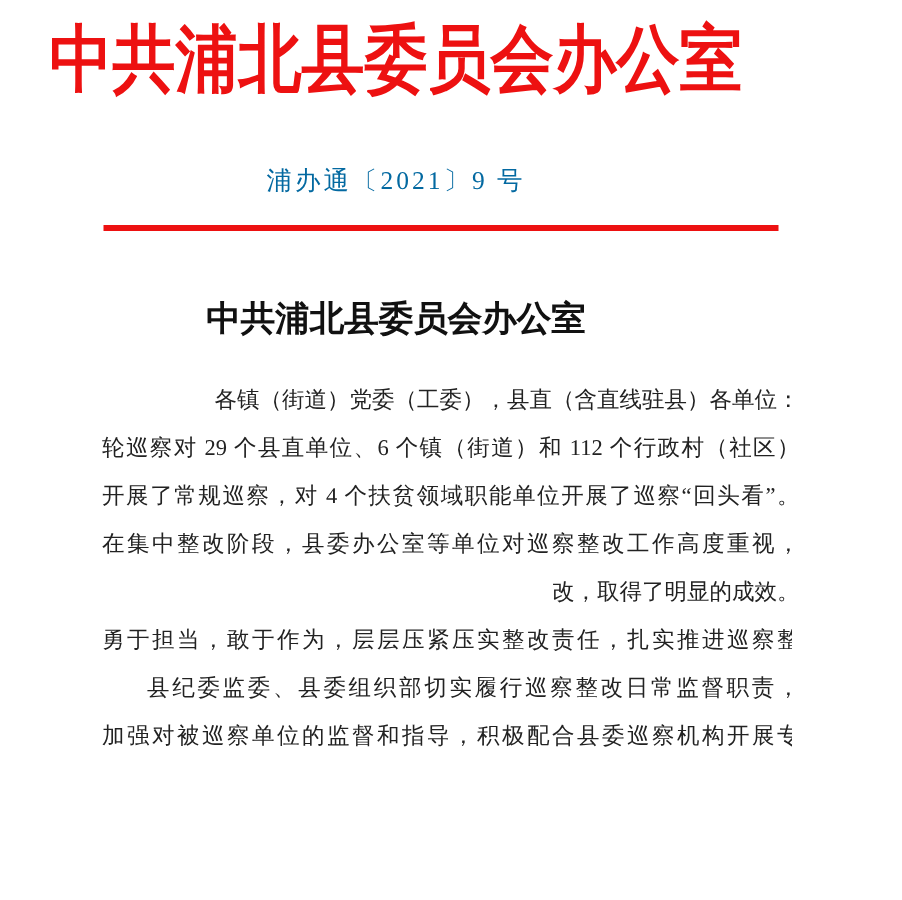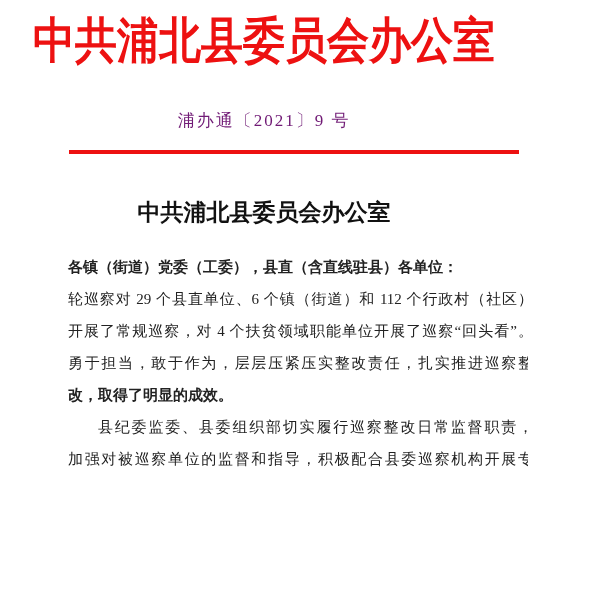--- a/index.html
+++ b/index.html
@@ -26,21 +26,21 @@
     font-weight: bold;
     transform: scale(1, 1.16);
     transform-origin: 50% 50%;
     letter-spacing: 0px;
   }
   
   .doc-number {
     margin-top: 40px;
     text-align: center;
     white-space: nowrap;
-    color: #701a75;
+    color: #0369a1;
     font-size: 17px;
     line-height: 22px;
     letter-spacing: 2px;
   }
   
   .red-divider {
     margin: 18px 0 0 69px;
     width: 450px;
     height: 4px;
     background: var(--accent, #ed1111);
@@ -64,23 +64,22 @@
     color: var(--ink, #222222);
   }
   .line {
     font-size: 15px;
     line-height: 32px;
     text-align: justify;
     text-align-last: justify;
     white-space: normal;
   }
   .line.left {
-    text-align: left;
+    text-align: right;
     text-align-last: auto;
-    font-weight: bold;
   }
   .line.indent {
     text-indent: 2em;
   }
 </style>
 </head>
 <body>
 
 <div class="page">
 
@@ -92,20 +91,21 @@
 
   <div class="title-block">
     <div class="title-line">中共浦北县委员会办公室</div>
   </div>
 
   <div class="body-block">
     <div class="line left">各镇（街道）党委（工委），县直（含直线驻县）各单位：</div>
 
     <div class="line">轮巡察对 29 个县直单位、6 个镇（街道）和 112 个行政村（社区）</div>
     <div class="line">开展了常规巡察，对 4 个扶贫领域职能单位开展了巡察“回头看”。</div>
+    <div class="line">在集中整改阶段，县委办公室等单位对巡察整改工作高度重视，</div>
+    <div class="line left">改，取得了明显的成效。</div>
     <div class="line">勇于担当，敢于作为，层层压紧压实整改责任，扎实推进巡察整</div>
-    <div class="line left">改，取得了明显的成效。</div>
 
     <div class="line indent">县纪委监委、县委组织部切实履行巡察整改日常监督职责，</div>
     <div class="line">加强对被巡察单位的监督和指导，积极配合县委巡察机构开展专</div>
   </div>
 
 </div>
 
 </body></html>

